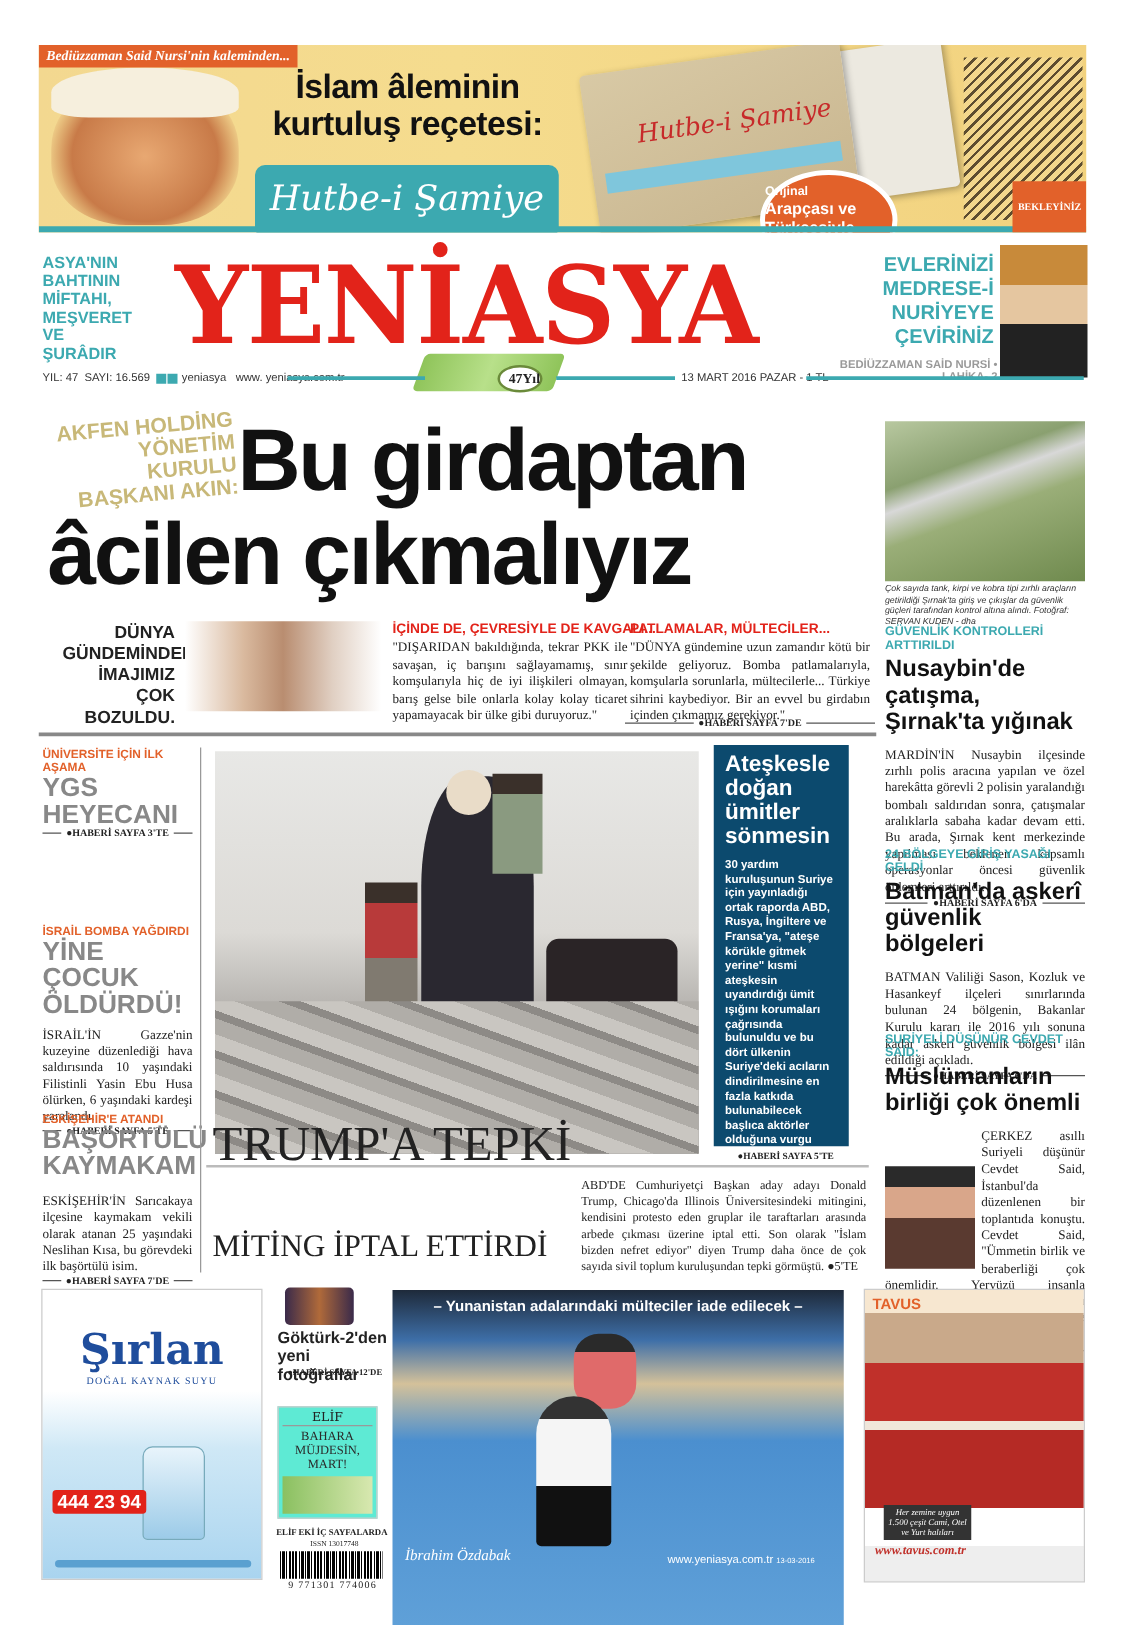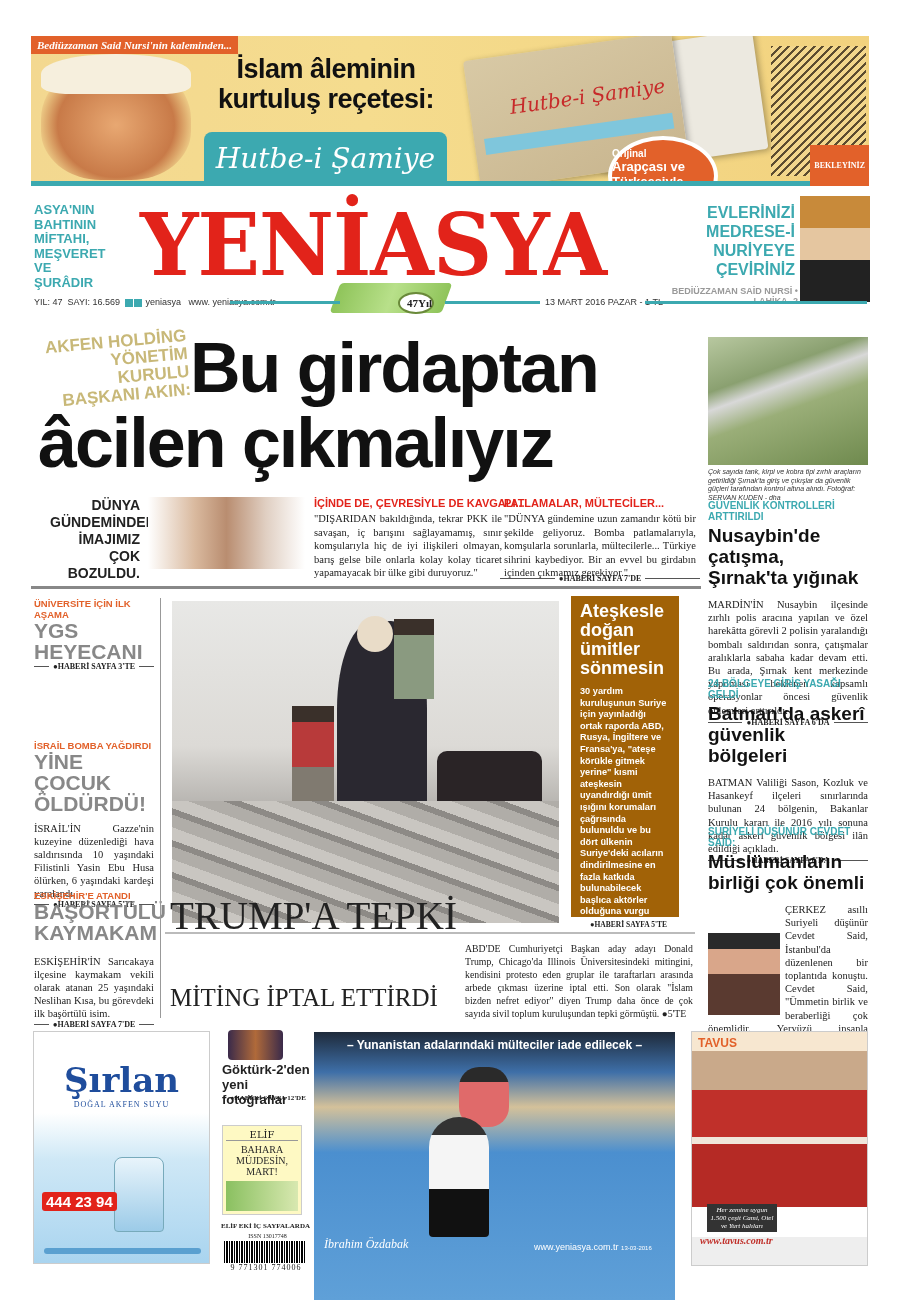--- a/index.html
+++ b/index.html
@@ -63,40 +63,40 @@
 .l-body{font-size:10.5px;line-height:13px;text-align:justify}
 .vrule{left:160px;top:598px;width:1px;height:420px;background:#999}
 
 .photo{left:172px;top:601px;width:387px;height:322px;background:linear-gradient(180deg,#e8e8e6 0%,#dcdad6 45%,#a9a6a2 70%,#8e8b87 100%);overflow:hidden}
 .photo .woman{left:165px;top:20px;width:90px;height:220px;background:#2a2830;border-radius:40% 40% 10% 10%}
 .photo .scarf{left:185px;top:15px;width:36px;height:36px;background:#e9dcc8;border-radius:50%}
 .photo .kid1{left:120px;top:105px;width:42px;height:110px;background:linear-gradient(180deg,#3a302a 0 15%,#b83a3a 15% 55%,#807a70 55%)}
 .photo .kid2{left:222px;top:18px;width:40px;height:80px;background:linear-gradient(180deg,#3a302a 0 20%,#8a9a80 20%)}
 .photo .car{left:265px;top:150px;width:105px;height:55px;background:#2a2426;border-radius:10px 10px 4px 4px}
 .photo .rubble{left:0;top:200px;width:387px;height:122px;background:repeating-linear-gradient(20deg,#b0ada8 0 12px,#8d8a86 12px 18px,#c9c6c1 18px 30px)}
-.orange-box{left:571px;top:596px;width:108px;height:321px;background:#a16207;color:#fff;padding:6px 9px}
+.orange-box{left:571px;top:596px;width:108px;height:321px;background:#0c4a6e;color:#fff;padding:6px 9px}
 .orange-box .oh{font-family:"Liberation Sans",sans-serif;font-weight:bold;font-size:18px;line-height:19px}
 .orange-box .ob{font-family:"Liberation Sans",sans-serif;font-weight:bold;font-size:9.2px;line-height:11.6px;margin-top:8px}
 .see-orange{left:590px;top:920px;width:100px;font-size:7.5px;font-weight:bold}
 .rule-photo{left:165px;top:932px;width:530px;height:2px;background:#bbb}
 
 .trump-h{left:170px;top:896px;width:290px;font-size:39px;line-height:40px;color:#222;letter-spacing:0px}
 .trump-h2{left:170px;top:983px;width:290px;font-size:25px;line-height:30px;color:#222}
 .trump-p{left:465px;top:942px;width:228px;font-size:9.8px;line-height:13px;text-align:justify}
 
 .ad-sirlan{left:33px;top:1031px;width:177px;height:233px;background:linear-gradient(180deg,#fff 0%,#fff 35%,#cfe8f6 55%,#a9d4ef 100%);border:1px solid #ccc}
 .ad-sirlan .brand{left:0;top:28px;width:100%;text-align:center;font-family:"DejaVu Serif",serif;font-weight:bold;font-size:34px;color:#1f4d9c}
 .ad-sirlan .sub{left:0;top:68px;width:100%;text-align:center;font-size:8px;color:#1f4d9c;letter-spacing:1px}
 .ad-sirlan .bottle{left:80px;top:125px;width:50px;height:75px;background:linear-gradient(180deg,#e8f4fb,#9ccbe8);border-radius:8px 8px 4px 4px;border:1px solid #7ab}
 .ad-sirlan .phone{left:8px;top:160px;background:#e2231a;color:#fff;font-family:"Liberation Sans",sans-serif;font-weight:bold;font-size:15px;padding:1px 4px;border-radius:3px}
 .ad-sirlan .foot{left:10px;top:216px;width:157px;font-size:6px;color:#fff;text-align:center;background:#5aa0d0;border-radius:6px}
 .sat{left:228px;top:1030px;width:55px;height:30px;background:linear-gradient(90deg,#3a2a4a,#b06a3a,#3a2a4a);border-radius:4px}
 .gokturk{left:222px;top:1062px;width:90px;font-family:"Liberation Sans",sans-serif;font-weight:bold;font-size:13px;line-height:15px}
 .see-gok{left:230px;top:1094px;font-size:7px;font-weight:bold}
-.elif{left:222px;top:1125px;width:80px;height:90px;background:#fef9c3;border:1px solid #ccc;padding:3px}
+.elif{left:222px;top:1125px;width:80px;height:90px;background:#5eead4;border:1px solid #ccc;padding:3px}
 .elif .eh{font-family:"DejaVu Serif",serif;font-size:10px;text-align:center;border-bottom:1px solid #999}
 .elif .et{font-size:10px;line-height:11px;color:#2a2a2a;text-align:center;margin-top:3px}
 .elif .eimg{height:30px;background:linear-gradient(90deg,#8ac060,#d8e8b0);margin-top:4px}
 .elif-cap{left:218px;top:1222px;width:95px;text-align:center;font-size:7px;font-weight:bold}
 .issn{left:230px;top:1233px;width:75px;text-align:center;font-size:6px}
 .barcode{left:224px;top:1241px;width:82px;height:22px;background:repeating-linear-gradient(90deg,#000 0 1px,#fff 1px 2px,#000 2px 4px,#fff 4px 5px)}
 .barnum{left:222px;top:1263px;width:88px;font-size:8px;text-align:center;font-family:Liberation Serif, serif;letter-spacing:1px}
 .cartoon{left:314px;top:1032px;width:361px;height:268px;background:linear-gradient(180deg,#1e2a3a 0%,#3e6fa8 15%,#d4c19a 28%,#4b8fcf 45%,#5fa0d8 100%);overflow:hidden}
 .cartoon .ct{left:0;top:6px;width:100%;text-align:center;color:#fff;font-family:"Liberation Sans",sans-serif;font-weight:bold;font-size:12px}
 .cartoon .man{left:115px;top:85px;width:60px;height:120px;background:linear-gradient(180deg,#333 0 15%,#f5f5f5 15% 60%,#111 60%);border-radius:30px 30px 4px 4px}
@@ -236,21 +236,21 @@
 </div>
 <div class="abs see-orange">●HABERİ SAYFA 5'TE</div>
 <div class="abs rule-photo"></div>
 
 <div class="abs trump-h">TRUMP'A TEPKİ</div>
 <div class="abs trump-h2">MİTİNG İPTAL ETTİRDİ</div>
 <div class="abs trump-p">ABD'DE Cumhuriyetçi Başkan aday adayı Donald Trump, Chicago'da Illinois Üniversitesindeki mitingini, kendisini protesto eden gruplar ile taraftarları arasında arbede çıkması üzerine iptal etti. Son olarak "İslam bizden nefret ediyor" diyen Trump daha önce de çok sayıda sivil toplum kuruluşundan tepki görmüştü. ●5'TE</div>
 
 <div class="abs ad-sirlan">
   <div class="abs brand">Şırlan</div>
-  <div class="abs sub">DOĞAL AKFEN SUYU</div>
+  <div class="abs sub">DOĞAL KAYNAK SUYU</div>
   <div class="abs bottle"></div>
   <div class="abs phone">444 23 94</div>
   <div class="abs foot">&nbsp;</div>
 </div>
 
 <div class="abs sat"></div>
 <div class="abs gokturk">Göktürk-2'den yeni fotoğraflar</div>
 <div class="abs see-gok">●HABERİ SAYFA 12'DE</div>
 <div class="abs elif">
   <div class="eh">ELİF</div>

